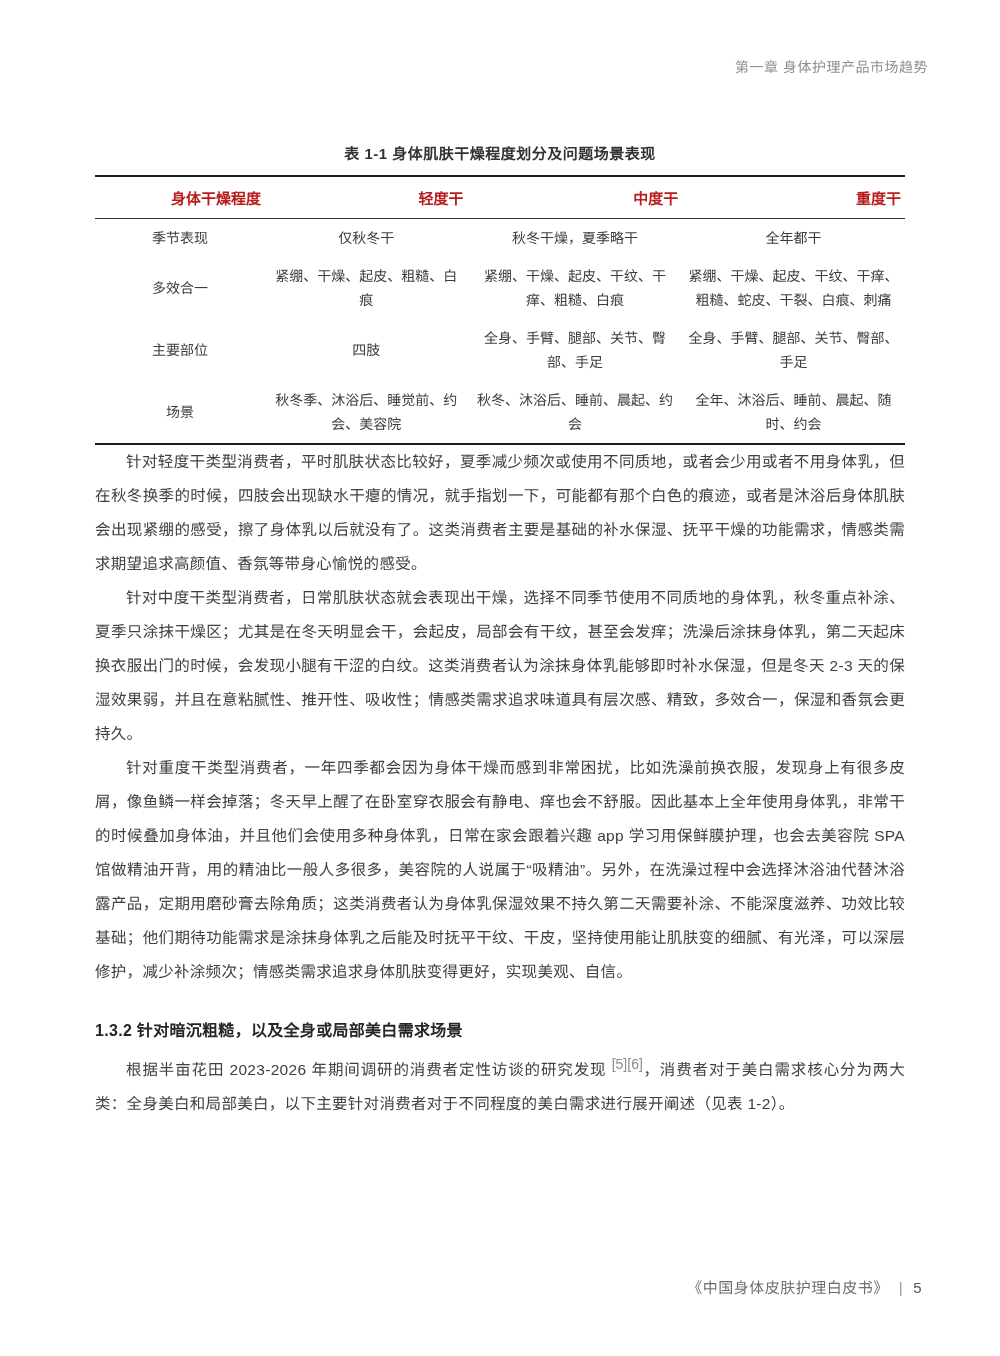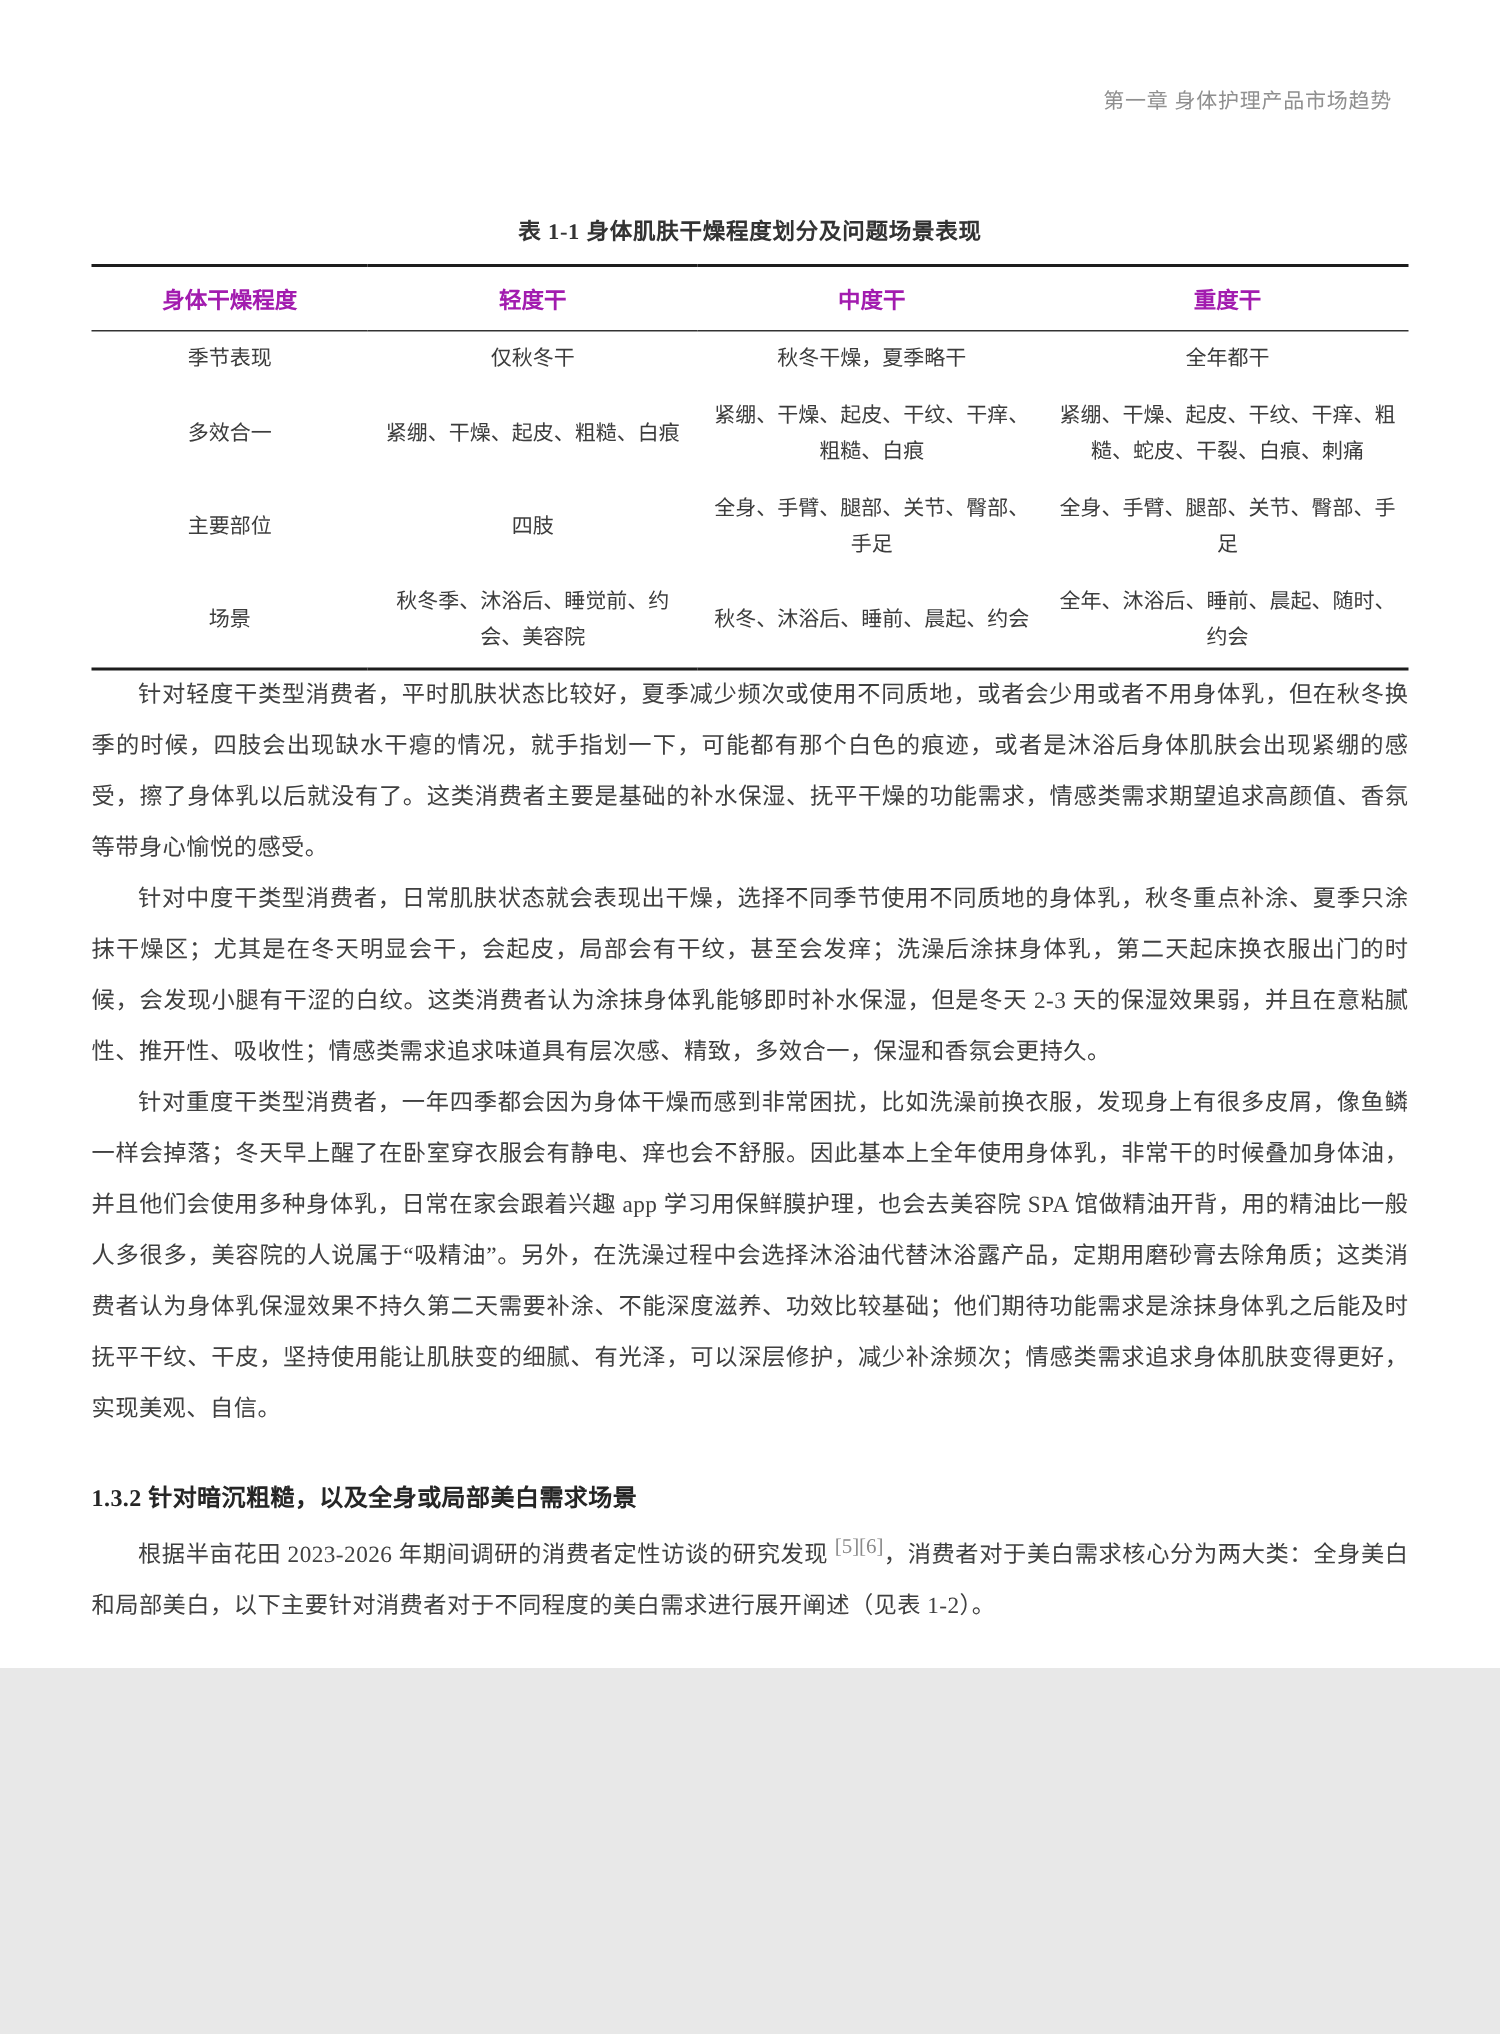--- a/index.html
+++ b/index.html
@@ -1,46 +1,46 @@
 <!DOCTYPE html>
 <html lang="zh-CN"><head>
 <meta charset="utf-8">
 <style>
   html,body{margin:0;padding:0;background:#e8e8e8;}
   .page{
     position:relative;
-    width:1000px;height:1112px;
+    width:1000px;height:1356px;
     margin:0 auto;
     background:#ffffff;
-    font-family:Liberation Serif, serif;
+    font-family:Liberation Sans, sans-serif;
     color:#404040;
     overflow:hidden;
   }
   .page-header{
     position:absolute;top:56px;right:72px;
     font-size:14px;color:#8f8f8f;letter-spacing:.5px;
   }
-  .content{padding:0 61px;}
+  .content{padding:0 95px;}
   .table-title{
     margin-top:142px;
     text-align:center;
     font-size:15px;font-weight:600;color:#333333;letter-spacing:.5px;
   }
   table.data-table{
     width:100%;
     border-collapse:collapse;
     margin-top:12px;
     border-top:2.5px solid #1d1d1d;
     border-bottom:2.5px solid #1d1d1d;
   }
   table.data-table thead th{
     padding:10px 4px;
-    font-size:15px;font-weight:600;color:#a21caf;
+    font-size:15px;font-weight:600;color:#b91c1c;
     border-bottom:1.5px solid #333333;
-    text-align:center;vertical-align:middle;
+    text-align:right;vertical-align:middle;
   }
   table.data-table tbody th,
   table.data-table tbody td{
     padding:7px 6px;
     font-size:14px;font-weight:400;color:#3c3c3c;
     line-height:24px;
     text-align:center;vertical-align:middle;
   }
   .body-text p{
     margin:0;

